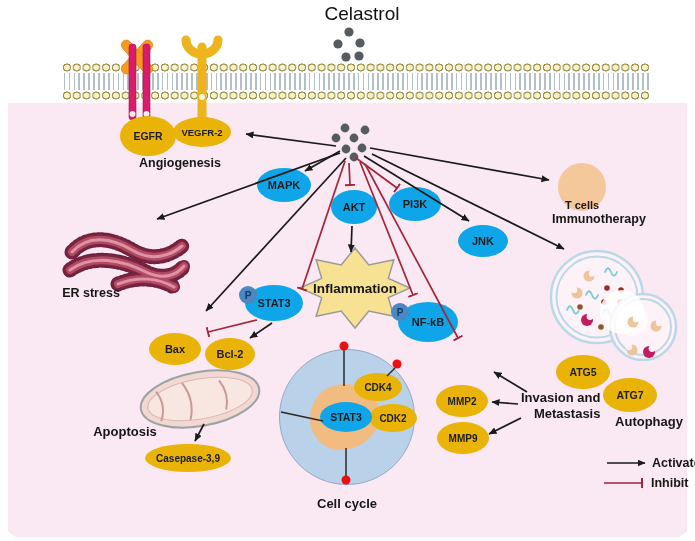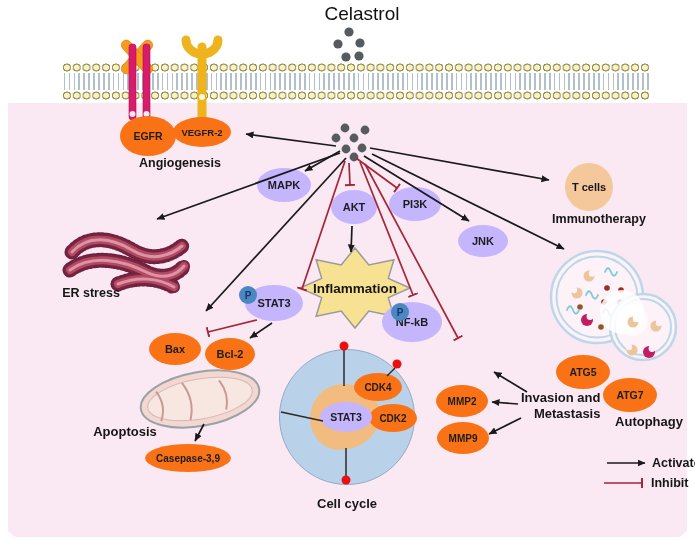--- a/index.html
+++ b/index.html
@@ -7,26 +7,26 @@
           font-family:"Liberation Sans",sans-serif;border-radius:31px;}
   .cell-bg{position:absolute;left:8px;top:103px;width:679px;height:434px;background:#fae8f3;z-index:1;}
   .mem{position:absolute;left:62px;width:588px;z-index:1;}
   .mem-heads{height:11px;background-image:radial-gradient(circle 4px at 4.9px 5.5px,#f7f1c9 2.9px,#998e44 3.1px,#998e44 3.9px,rgba(0,0,0,0) 4.2px);background-size:9.8px 11px;background-repeat:repeat;}
   .mem-tails{height:17px;background-image:repeating-linear-gradient(90deg,rgba(0,0,0,0) 0,rgba(0,0,0,0) 1.7px,#b2c0ca 1.7px,#b2c0ca 3.4px,rgba(0,0,0,0) 3.4px,rgba(0,0,0,0) 4.9px);}
   svg.layer{position:absolute;left:0;top:0;pointer-events:none;}
   #shapes{z-index:2;}
   #arrows{z-index:4;}
   .ell{position:absolute;display:flex;align-items:center;justify-content:center;border-radius:50%;
        font-weight:bold;color:#1d1d1d;z-index:3;letter-spacing:0;}
-  .green{background:#f97316;}
-  .yellow{background:#c4b5fd;}
+  .green{background:#eab308;}
+  .yellow{background:#0ea5e9;}
   .lbl{position:absolute;font-weight:bold;color:#161616;z-index:3;text-align:center;white-space:nowrap;}
   .p-badge{position:absolute;width:18px;height:18px;border-radius:50%;background:#4b87c0;color:#17386b;
            display:flex;align-items:center;justify-content:center;font-weight:bold;font-size:10px;z-index:3;}
-  .circle{position:absolute;border-radius:50%;display:flex;align-items:center;justify-content:center;z-index:3;margin-left:7px;}
+  .circle{position:absolute;border-radius:50%;display:flex;align-items:flex-end;justify-content:center;z-index:3;}
   #title{position:absolute;left:282px;top:3px;width:160px;text-align:center;font-size:19px;font-weight:500;color:#111;z-index:3;}
   .blob{position:absolute;left:310px;top:384px;width:70px;height:66px;background:#f2bc80;z-index:3;
         border-radius:48% 52% 58% 42% / 52% 46% 54% 48%;}
   .cycle{position:absolute;left:279px;top:349px;width:134px;height:134px;border-radius:50%;
          background:#b9d2ea;border:1px solid #93a9c6;z-index:3;}
 </style>
 </head>
 <body>
 
 <div id="canvas">
@@ -177,21 +177,21 @@
 
   <div class="ell yellow" style="left:245px;top:285px;width:58px;height:36px;font-size:11px;">
       <span>STAT3</span>
     </div>
   <div class="p-badge" style="left:239px;top:286px;">
       <span>P</span>
     </div>
 
   <div class="lbl" style="left:295px;top:281px;width:120px;font-size:13.5px;">Inflammation</div>
 
-  <div class="ell yellow" style="left:382px;top:302px;width:60px;height:40px;font-size:11px;">
+  <div class="ell yellow" style="left:398px;top:302px;width:60px;height:40px;font-size:11px;">
       <span>NF-kB</span>
     </div>
   <div class="p-badge" style="left:391px;top:303px;">
       <span>P</span>
     </div>
 
   <div class="ell green" style="left:149px;top:333px;width:52px;height:32px;font-size:11px;text-align:right;">
       <span>Bax</span>
     </div>
   <div class="ell green" style="left:205px;top:338px;width:50px;height:32px;font-size:11px;">

